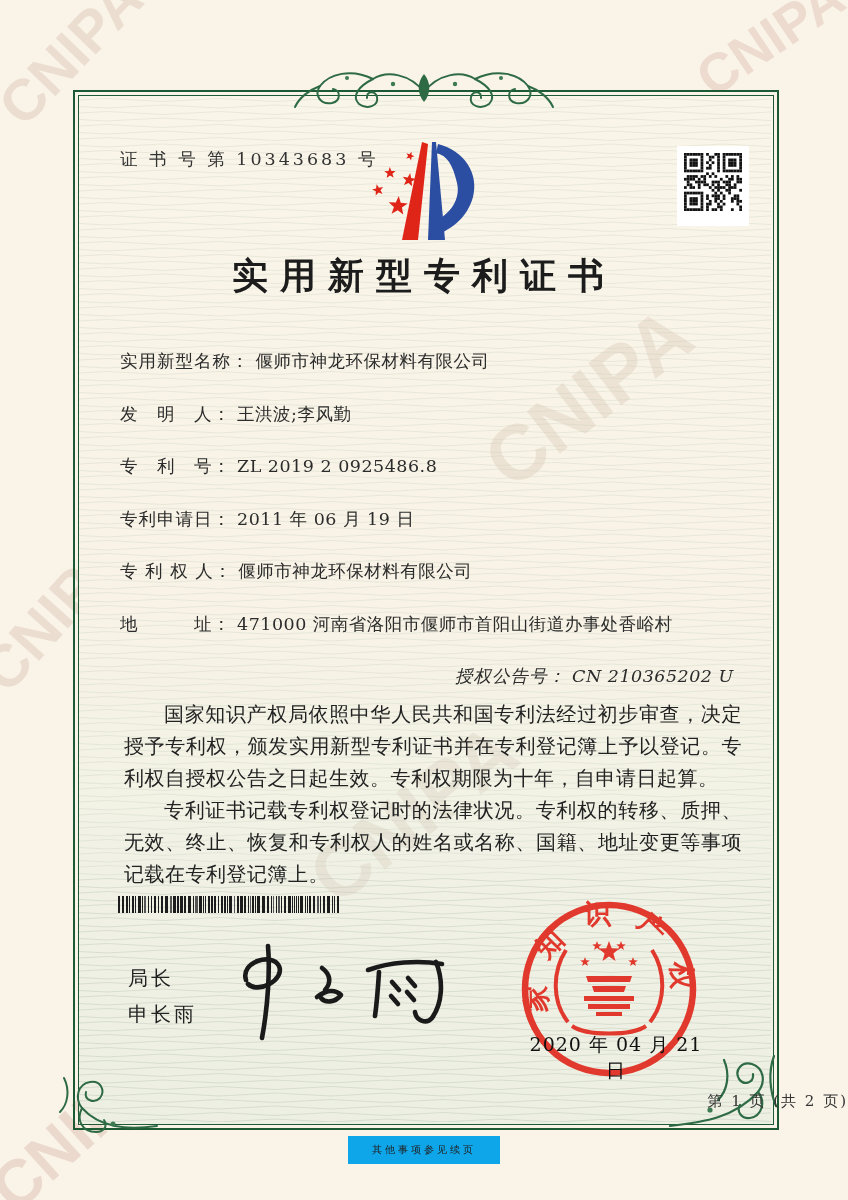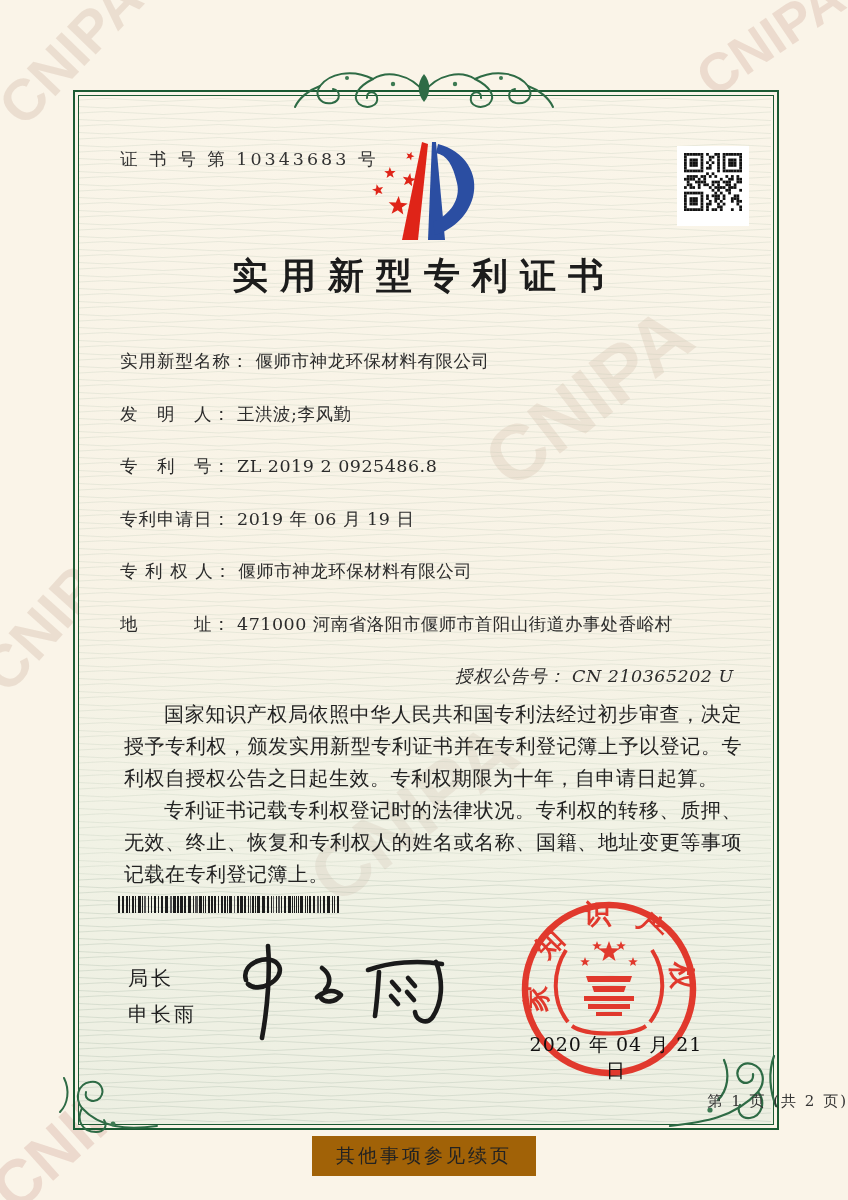--- a/index.html
+++ b/index.html
@@ -58,22 +58,22 @@
   .seal-date{
     position:absolute;left:520px;top:1032px;width:192px;text-align:center;
     font-size:19px;letter-spacing:1px;color:#111;z-index:6;
   }
   .page-no{
     position:absolute;left:0;top:1092px;width:848px;text-align:right;
     font-size:15px;letter-spacing:2px;color:#333;
   }
   .note-box{
     position:absolute;left:424px;top:1136px;transform:translateX(-50%);
-    background:#a16207;padding:7px 24px;
-    font-size:19px;letter-spacing:3px;color:#222;z-index:6;
+    background:#0ea5e9;padding:7px 24px;
+    font-size:10px;letter-spacing:3px;color:#222;z-index:6;
   }
   .flourish{position:absolute;z-index:4;pointer-events:none;}
 </style>
 </head>
 <body>
 
 <span class="wm" style="left:-18px;top:18px;font-size:58px;transform:rotate(-46deg);">CNIPA</span>
 <span class="wm" style="left:688px;top:6px;font-size:54px;transform:rotate(-34deg);color:rgba(214,178,162,0.38);">CNIPA</span>
 <span class="wm" style="left:470px;top:352px;font-size:78px;transform:rotate(-38deg);color:rgba(208,188,170,0.30);z-index:4;">CNIPA</span>
 <span class="wm" style="left:295px;top:768px;font-size:78px;transform:rotate(-38deg);color:rgba(205,190,172,0.26);z-index:4;">CNIPA</span>
@@ -525,21 +525,21 @@
     <div class="frow">
       <span class="flabel">实用新型名称：</span><span class="fvalue">偃师市神龙环保材料有限公司</span>
     </div>
     <div class="frow">
       <span class="flabel">发　明　人：</span><span class="fvalue">王洪波;李风勤</span>
     </div>
     <div class="frow">
       <span class="flabel">专　利　号：</span><span class="fvalue">ZL 2019 2 0925486.8</span>
     </div>
     <div class="frow">
-      <span class="flabel">专利申请日：</span><span class="fvalue">2019 年 06 月 19 日</span>
+      <span class="flabel">专利申请日：</span><span class="fvalue">2011 年 06 月 19 日</span>
     </div>
     <div class="frow">
       <span class="flabel">专 利 权 人：</span><span class="fvalue">偃师市神龙环保材料有限公司</span>
     </div>
     <div class="frow">
       <span class="flabel">地　　　址：</span><span class="fvalue">471000 河南省洛阳市偃师市首阳山街道办事处香峪村</span>
     </div>
     <div class="frow">
       <span class="pair2">
         <span class="flabel">授权公告号：</span><span class="fvalue">CN 210365202 U</span>

